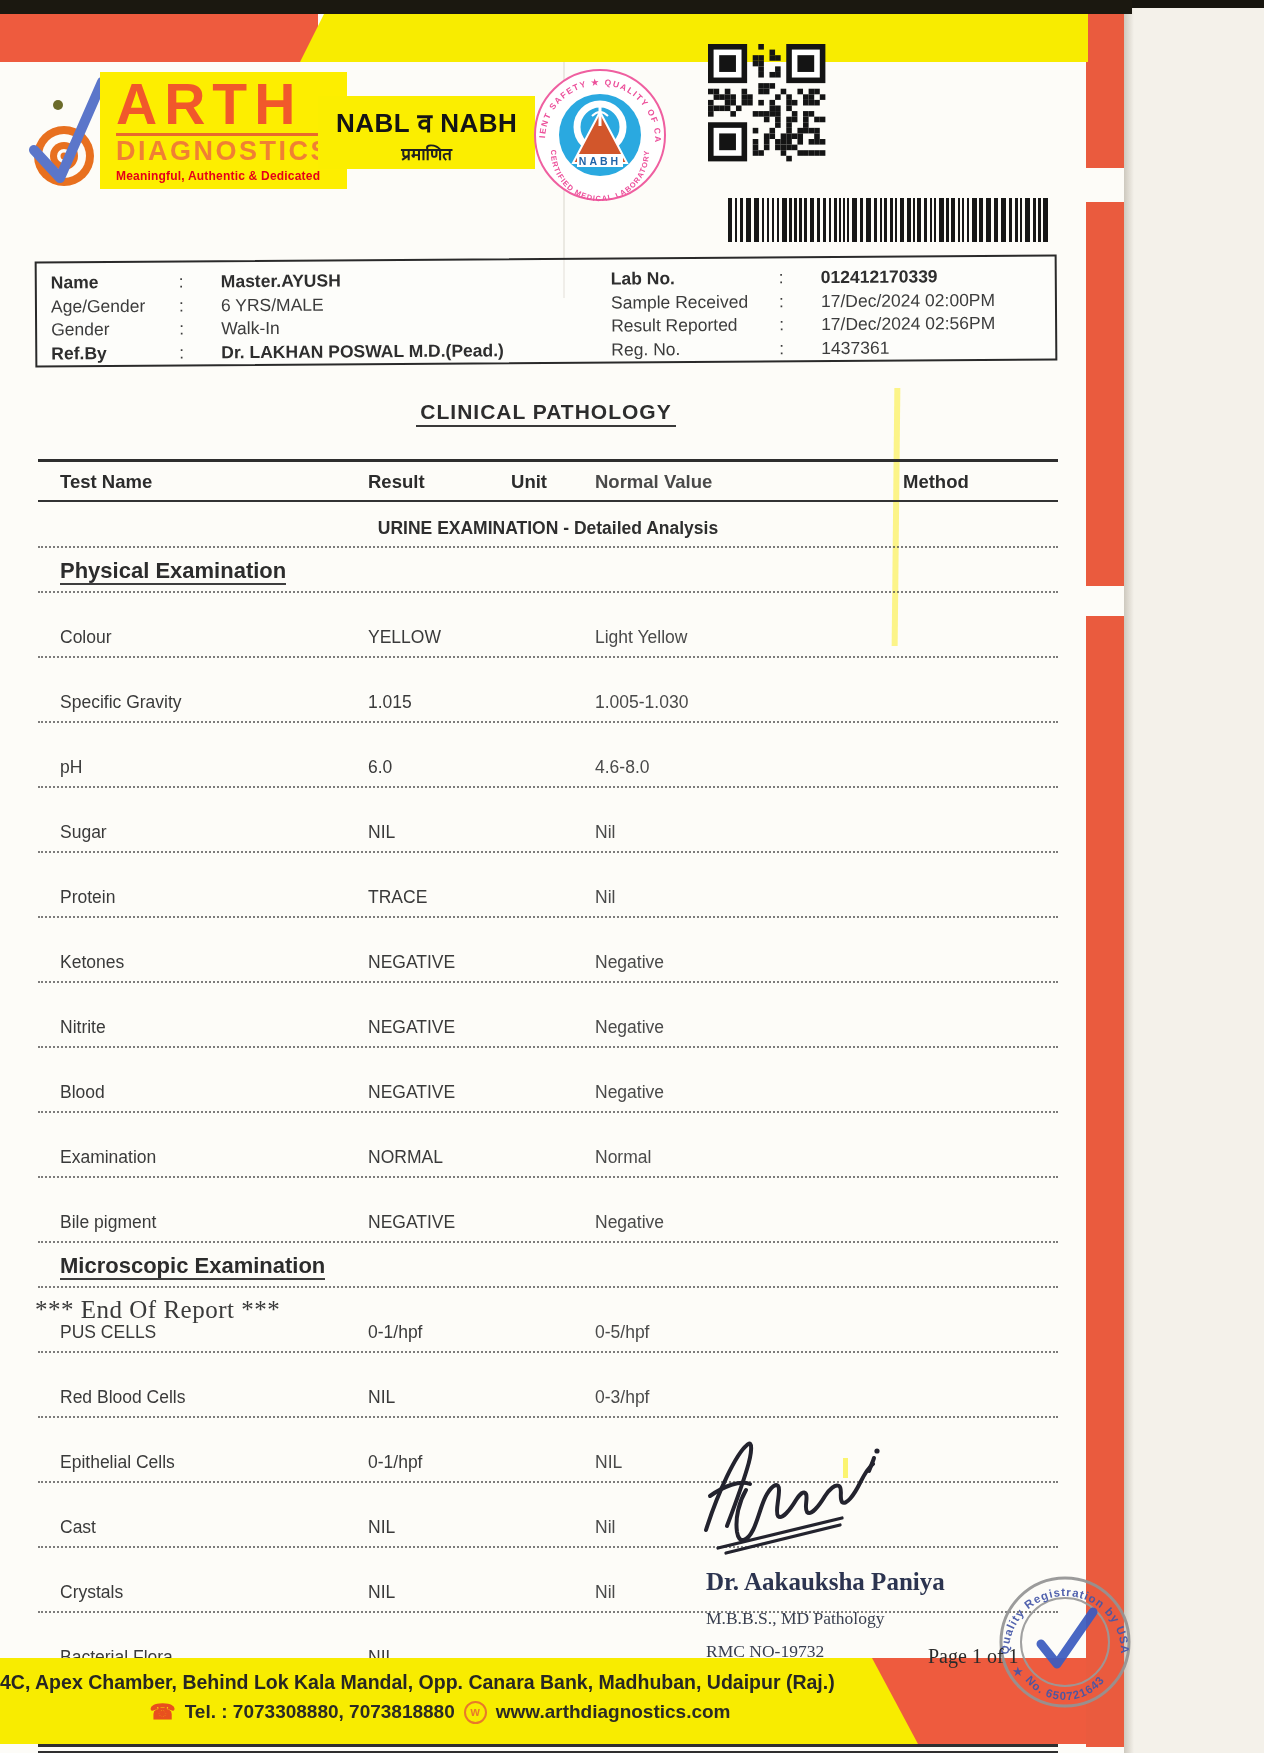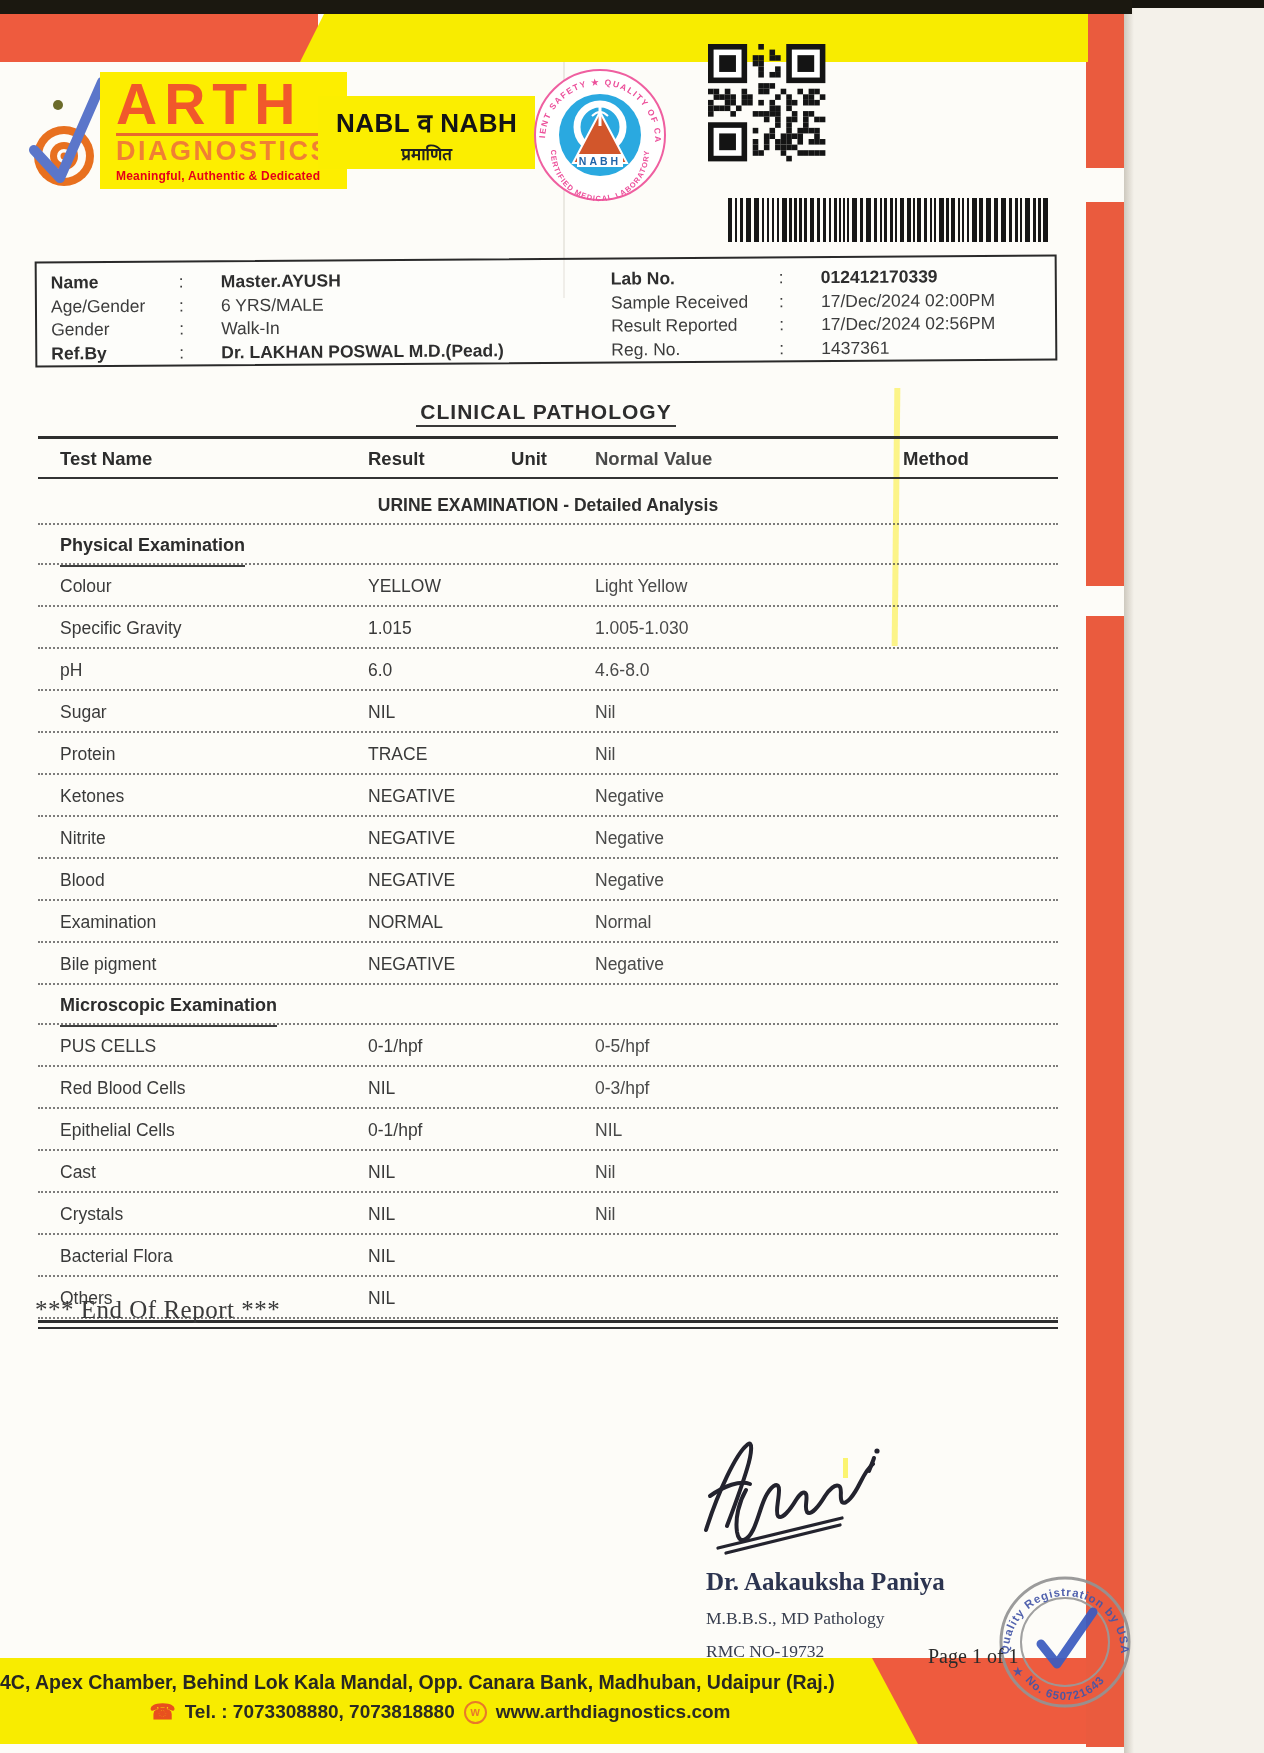--- a/index.html
+++ b/index.html
@@ -50,27 +50,27 @@
   .icolon{width:42px;text-align:left;}
   .ival{flex:1;}
   .b{font-weight:bold;color:#2e2e2e;}
 
   
   .dept-title{position:absolute;left:35px;top:400px;width:1022px;text-align:center;z-index:3;}
   .dept-title span{font-size:21px;font-weight:bold;color:#2d2d2d;letter-spacing:1px;border-bottom:2.5px solid #3a3a3a;padding:0 4px 2px;margin-top:44px;}
 
   
   .results{position:absolute;left:38px;top:436px;width:1020px;z-index:3;color:#3a3a3a;}
-  .grid{display:grid;grid-template-columns:330px 95px 132px 270px 1fr;align-items:baseline;}
+  .grid{display:grid;grid-template-columns:330px 95px 132px 270px 1fr;align-items:baseline;margin-top:23px;}
   .thead{border-top:3px solid #2e2e2e;border-bottom:2px solid #333;padding:9px 0 7px;font-weight:bold;font-size:18.5px;color:#2c2c2c;}
   .thead .c-unit{text-align:center;}
   .thead .c-meth{padding-left:38px;}
   .panel-row{text-align:center;font-weight:bold;font-size:17.5px;padding:16px 0 7px;border-bottom:2px dotted rgba(70,70,70,.7);color:#2e2e2e;}
   .sec-row{padding:10px 0 7px;border-bottom:2px dotted rgba(70,70,70,.7);}
-  .sec-name{font-weight:bold;font-size:18px;color:#2c2c2c;margin-left:22px;border-bottom:2.5px solid #3e3e3e;padding-bottom:10px;}
+  .sec-name{font-weight:bold;font-size:22px;color:#2c2c2c;margin-left:22px;border-bottom:2.5px solid #3e3e3e;padding-bottom:0;}
   .trow{padding:11px 0 8px;border-bottom:2px dotted rgba(70,70,70,.7);font-size:17.5px;}
   .c-test{padding-left:22px;}
   .c-norm{color:#4a4a4a;}
   .table-end{border-top:3px solid #2f2f2f;margin-top:1px;height:4px;border-bottom:2px solid #2f2f2f;}
 
   .end-note{position:absolute;left:35px;top:1296px;width:1022px;text-align:left;
      font-family:"Liberation Serif",serif;font-size:25px;color:#3a3a3a;letter-spacing:.5px;z-index:3;}
 
   
   .signature{position:absolute;left:690px;top:1418px;z-index:3;}

